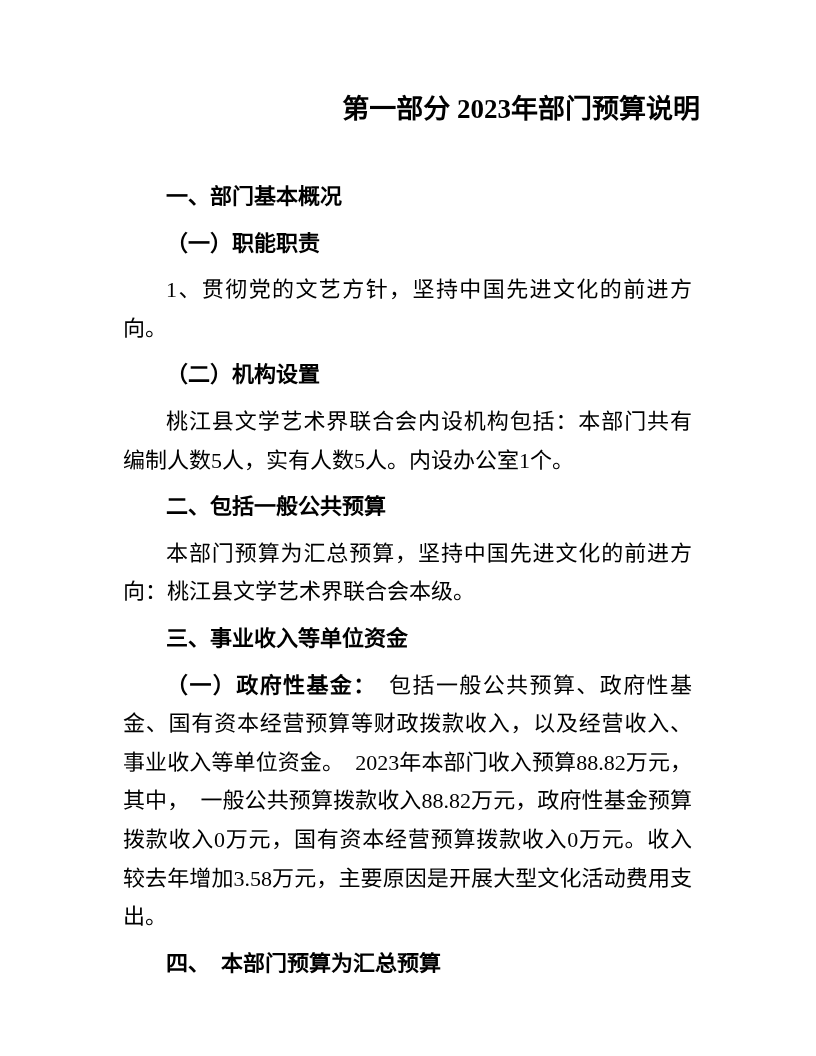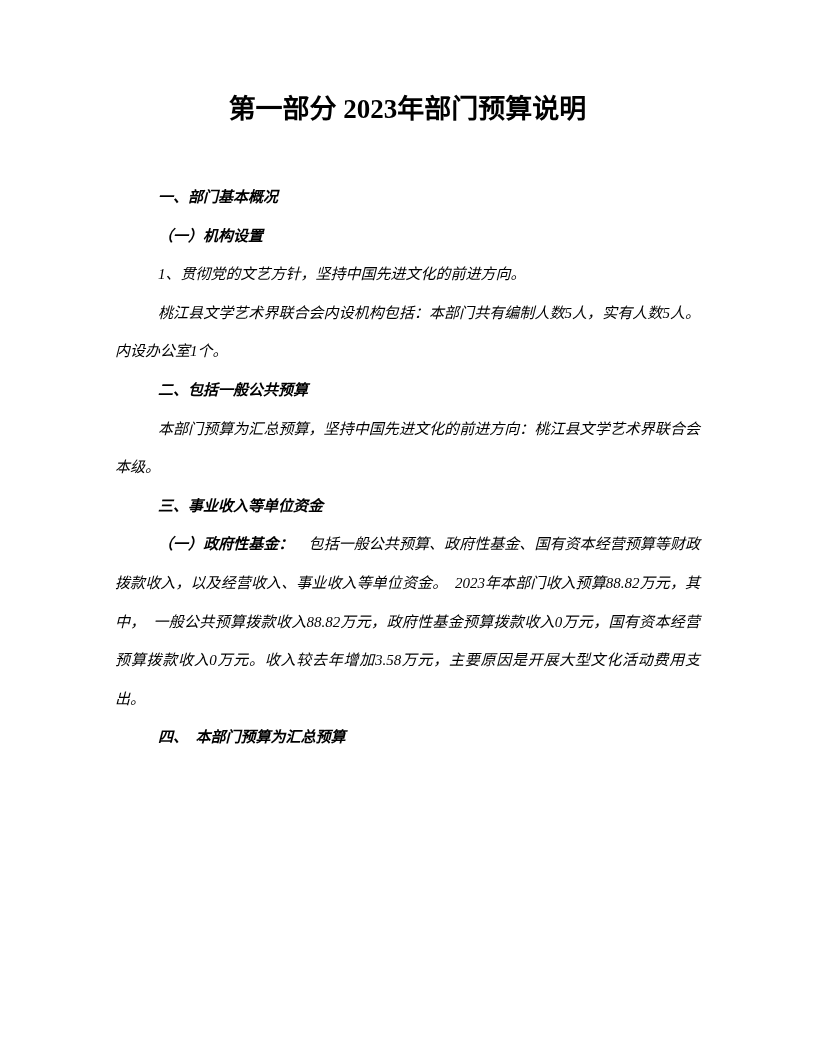--- a/index.html
+++ b/index.html
@@ -20,32 +20,31 @@
     left: 115px;
     top: 89px;
     width: 585px;
   }
   .title {
     margin: 0 0 49px 0;
     font-family: "Liberation Serif", "DejaVu Serif", serif;
     font-weight: 700;
     font-size: 27px;
     line-height: 40px;
-    text-align: center;
+    text-align: right;
     white-space: nowrap;
   }
   .para {
-    margin: 0;
-    font-size: 15px;
+    margin: 8px;
+    font-size: 22px;
     line-height: 38.6px;
     text-align: justify;
     text-indent: 43px;
     overflow-wrap: break-word;
     word-break: normal;
-    font-style: italic;
   }
   .body-text {
     font-family: "Liberation Serif", "DejaVu Serif", serif;
     font-weight: 400;
   }
   .heading {
     font-family: "Liberation Sans", "DejaVu Sans", sans-serif;
     font-weight: 700;
   }
   .lead {
@@ -54,22 +53,23 @@
   }
 </style>
 </head>
 <body>
 
 <div class="page">
   <div class="doc">
     <h1 class="title">第一部分 2023年部门预算说明</h1>
     <div>
         <p class="para heading">一、部门基本概况</p>
-        <p class="para heading">（一）机构设置</p>
+        <p class="para heading">（一）职能职责</p>
         <p class="para body-text">1、贯彻党的文艺方针，坚持中国先进文化的前进方向。</p>
+        <p class="para heading">（二）机构设置</p>
         <p class="para body-text">桃江县文学艺术界联合会内设机构包括：本部门共有编制人数5人，实有人数5人。内设办公室1个。</p>
         <p class="para heading">二、包括一般公共预算</p>
         <p class="para body-text">本部门预算为汇总预算，坚持中国先进文化的前进方向：桃江县文学艺术界联合会本级。</p>
         <p class="para heading">三、事业收入等单位资金</p>
         <p class="para body-text"><span class="lead">（一）政府性基金：</span>　包括一般公共预算、政府性基金、国有资本经营预算等财政拨款收入，以及经营收入、事业收入等单位资金。　2023年本部门收入预算88.82万元，其中，　一般公共预算拨款收入88.82万元，政府性基金预算拨款收入0万元，国有资本经营预算拨款收入0万元。收入较去年增加3.58万元，主要原因是开展大型文化活动费用支出。</p>
         <p class="para heading">四、　本部门预算为汇总预算</p>
       </div>
   </div>
 </div>
 

